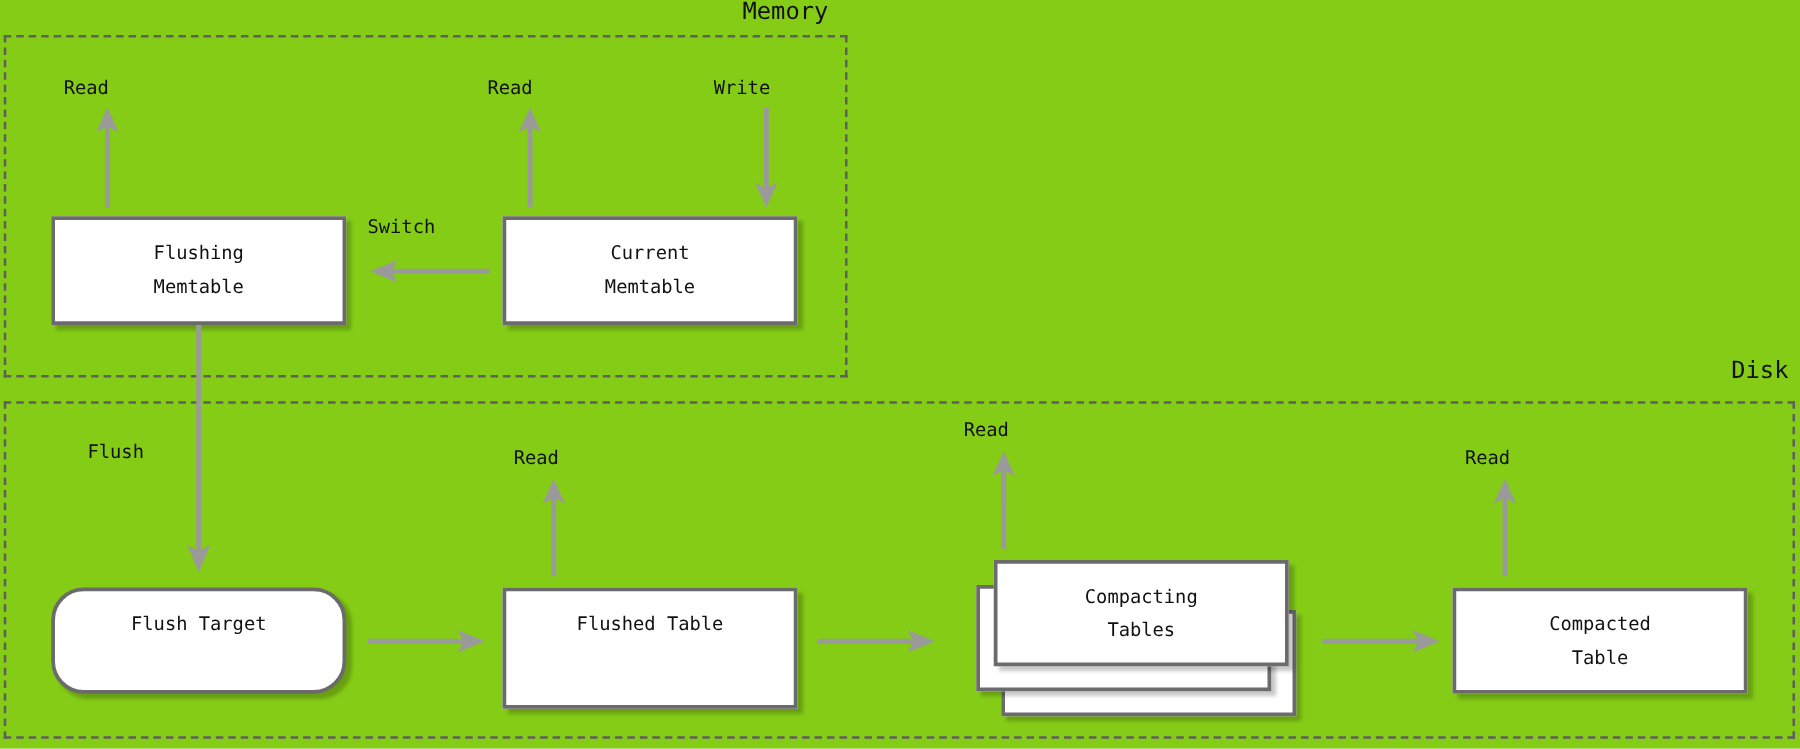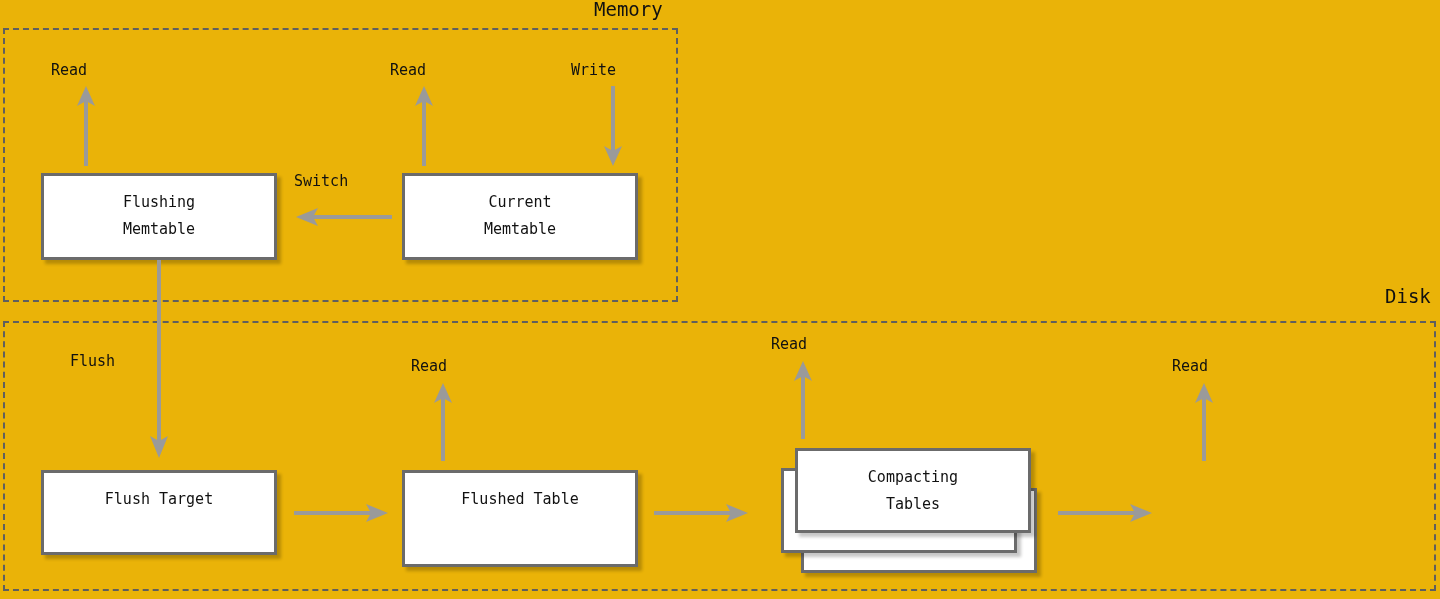--- a/index.html
+++ b/index.html
@@ -7,21 +7,21 @@
     padding: 0;
     background: #ffffff;
   }
   body {
     font-family: "DejaVu Sans Mono", "Liberation Mono", monospace;
   }
   #canvas {
     position: relative;
     width: 1440px;
     height: 599px;
-    background: #eab308;
+    background: #84cc16;
     overflow: hidden;
   }
 
   
   .region {
     position: absolute;
     border: 2px dashed #5f5f5f;
     box-sizing: border-box;
     background: transparent;
   }
@@ -154,21 +154,21 @@
   </div>
 
   <div class="edge-label" style="left:1172px; top:357px;">Read</div>
   <div class="arrow" style="left:1192px; top:383px;">
     <svg width="24" height="78" viewBox="0 0 24 78">
       <line x1="12" y1="78" x2="12" y2="14" stroke="#9a9a9a" stroke-width="4"></line>
       <polygon points="12,0 21,20 12,15 3,20" fill="#9a9a9a"></polygon>
     </svg>
   </div>
 
-  <div class="node" style="left:41px; top:470px; width:236px; height:85px;">
+  <div class="node" style="left:41px; top:470px; width:236px; height:85px;border-radius:26px;">
     <span class="node-text">Flush Target</span>
   </div>
 
   <div class="arrow" style="left:294px; top:502px;">
     <svg width="94" height="22" viewBox="0 0 94 22">
       <line x1="0" y1="11" x2="78" y2="11" stroke="#9a9a9a" stroke-width="4"></line>
       <polygon points="94,11 72,2 77,11 72,20" fill="#9a9a9a"></polygon>
     </svg>
   </div>
 
@@ -190,14 +190,18 @@
 Tables</span>
   </div>
 
   <div class="arrow" style="left:1058px; top:502px;">
     <svg width="94" height="22" viewBox="0 0 94 22">
       <line x1="0" y1="11" x2="78" y2="11" stroke="#9a9a9a" stroke-width="4"></line>
       <polygon points="94,11 72,2 77,11 72,20" fill="#9a9a9a"></polygon>
     </svg>
   </div>
 
+  <div class="node" style="left:1162px; top:470px; width:236px; height:85px;">
+    <span class="node-text">Compacted
+Table</span>
+  </div>
 
 </div>
 
 </body></html>

